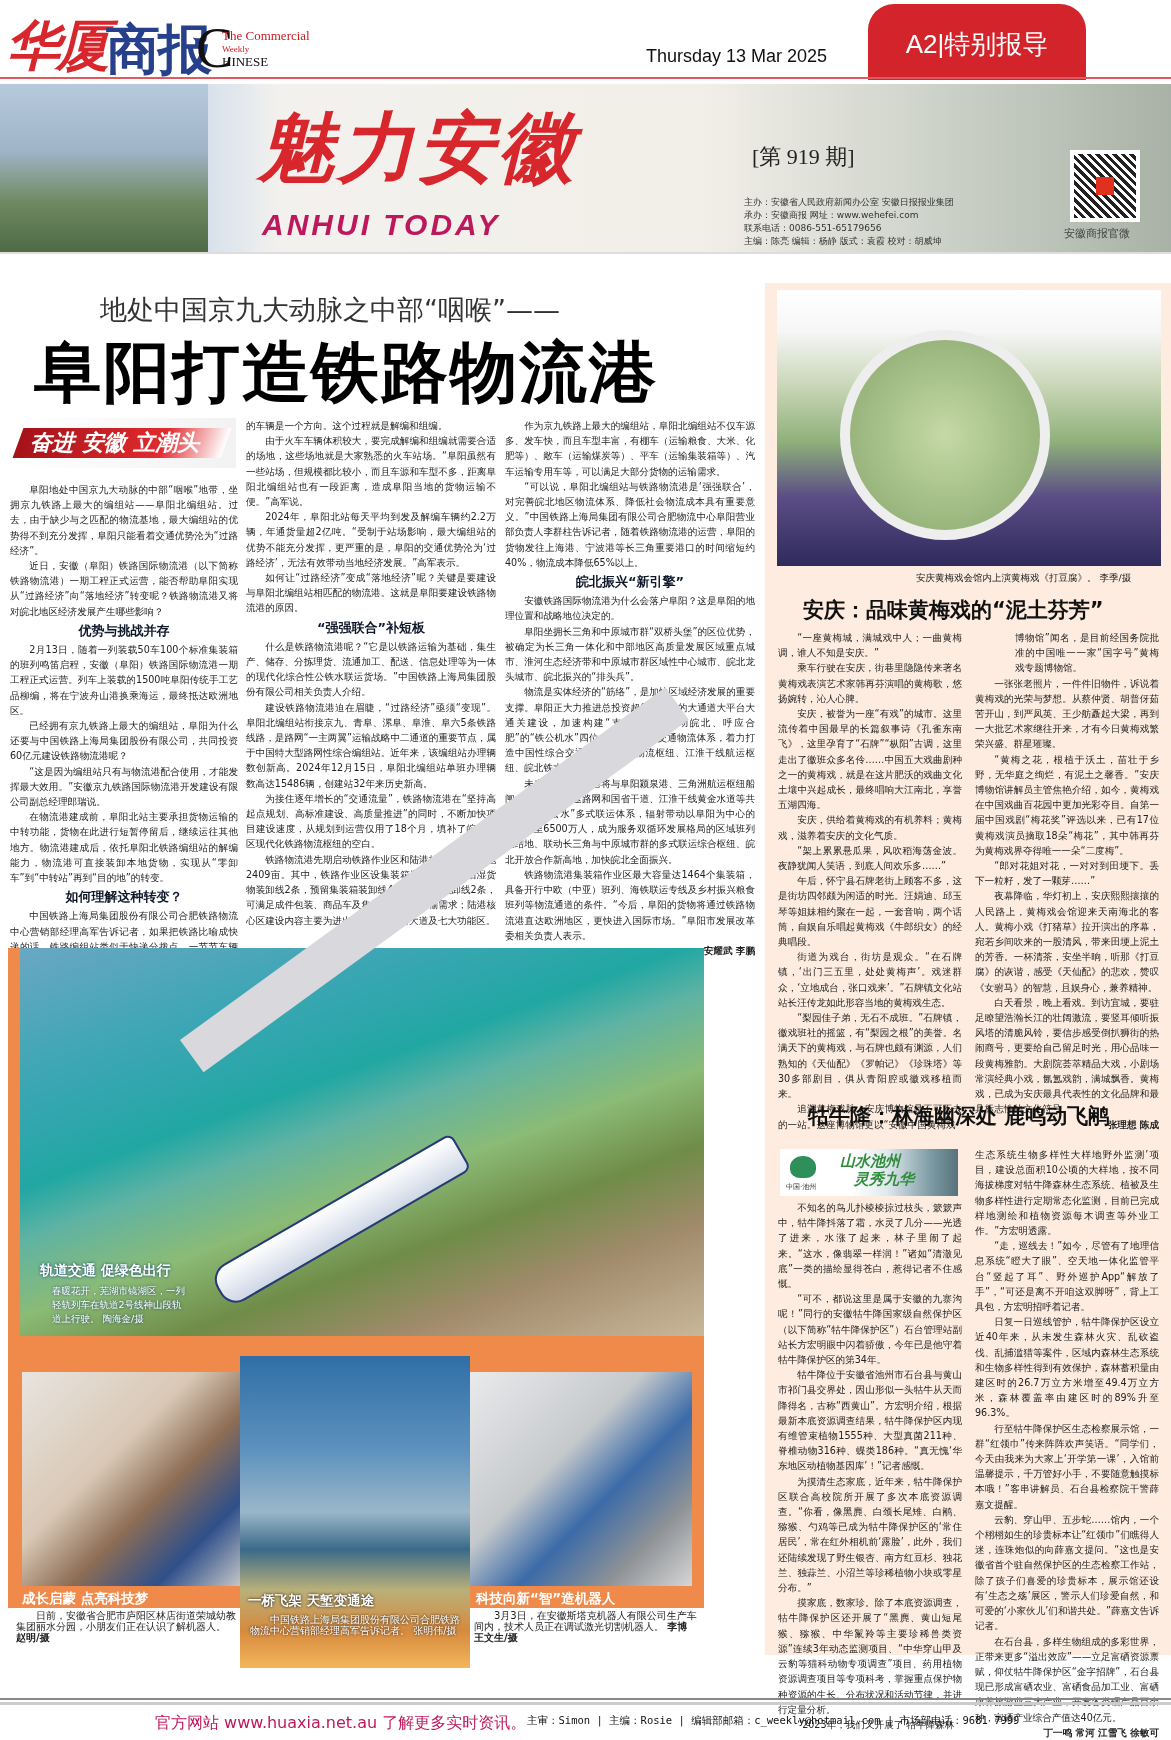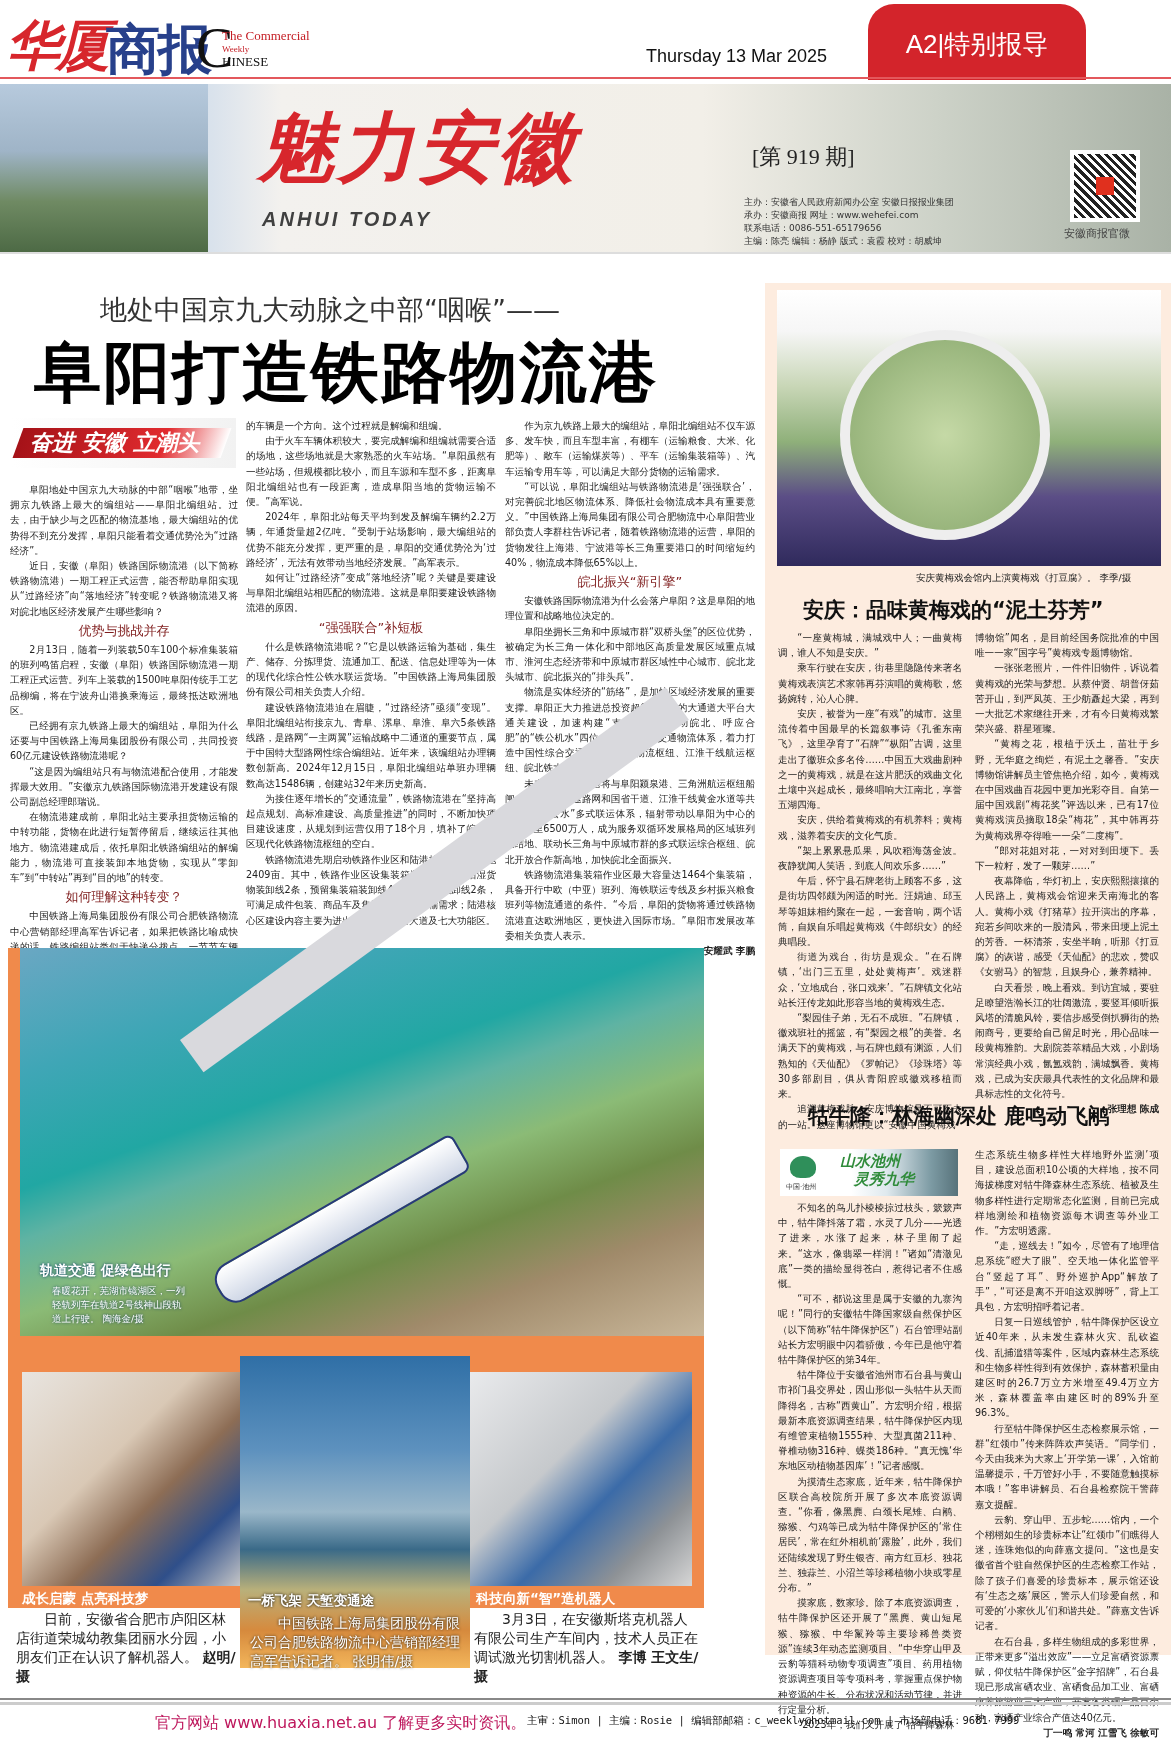--- a/index.html
+++ b/index.html
@@ -11,51 +11,51 @@
 .logo-en1{left:222px;top:28px;font-family:"Liberation Serif",serif;font-size:13px;color:#c41d24}
 .logo-en2{left:222px;top:44px;font-family:"Liberation Serif",serif;font-size:9px;color:#c41d24}
 .logo-en3{left:222px;top:54px;font-family:Liberation Serif, serif;font-size:13px;color:#111}
 .date{left:646px;top:46px;font-family:"Liberation Sans",sans-serif;font-size:18px;color:#111}
 .tab{left:868px;top:4px;width:218px;height:76px;background:#d3242b;border-radius:26px 26px 0 0;color:#fff;font-size:26px;display:flex;align-items:center;justify-content:center;padding-top:4px;font-family:"Liberation Sans",sans-serif}
 .rule{left:0;top:77px;width:1171px;height:2px;background:#e3585c}
 
 .banner{left:0;top:84px;width:1171px;height:168px;background:linear-gradient(90deg,#b9cbe0 0%,#d9e2ec 18%,#f3f1ee 24%,#f2efe8 60%,#cdd2c8 80%,#a9b2a6 100%)}
 .mtn{left:0;top:84px;width:208px;height:168px;background:linear-gradient(180deg,#b7cadd 0%,#9fb4c7 40%,#6f8a63 70%,#4d6a45 100%)}
 .banner-title{left:258px;top:98px;font-family:"DejaVu Serif",serif;font-size:76px;font-weight:bold;color:#d7262c;font-style:italic;letter-spacing:4px}
-.banner-en{left:262px;top:208px;font-family:"Liberation Sans",sans-serif;font-size:20px;font-weight:bold;color:#404040;font-style:italic;letter-spacing:3px}
+.banner-en{left:262px;top:208px;font-family:"Liberation Sans",sans-serif;font-size:30px;font-weight:bold;color:#be185d;font-style:italic;letter-spacing:3px}
 .issue{left:752px;top:142px;font-family:"Liberation Serif",serif;font-size:22px;color:#222}
 .meta{left:744px;top:196px;font-size:9px;color:#333;line-height:13px}
 .qr{left:1070px;top:150px;width:70px;height:72px;background:repeating-linear-gradient(45deg,#222 0 3px,#fff 3px 6px);border:4px solid #fff}
 .qr-c{left:1096px;top:177px;width:18px;height:18px;background:#e0301e}
 .qr-label{left:1064px;top:226px;font-family:"DejaVu Serif",serif;font-size:11px;color:#444}
 .banner-rule{left:0;top:252px;width:1171px;height:2px;background:#ddd}
 
 .kicker{left:100px;top:292px;font-size:27px;color:#333}
 .headline{left:40px;top:328px;font-size:66px;font-weight:900;color:#000;letter-spacing:2px;transform:scaleX(1.02)}
 .section-banner{left:0;top:418px;width:236px;height:50px;background:linear-gradient(90deg,#fff 0%,#fff 5%,#f2f2f2 100%)}
 .section-bar{left:18px;top:428px;width:208px;height:30px;background:linear-gradient(90deg,#a51218,#e12b2f 70%,#fff 100%);transform:skewX(-20deg)}
 .section-text{left:30px;top:428px;font-family:"DejaVu Serif",serif;font-size:22px;font-weight:bold;font-style:italic;color:#fff}
 
 .col{font-size:9.6px;line-height:15.2px;color:#222;text-align:justify}
 .col p{text-indent:2em}
-.col h3{font-size:13px;font-weight:normal;text-align:center;margin:4px 0 4px;color:#7f1d1d}
+.col h3{font-size:13px;font-weight:bold;text-align:center;margin:4px 0 4px;color:#0f172a}
 .col .by{text-align:right;font-weight:bold;text-indent:0}
 
 .photo-frame{left:8px;top:948px;width:696px;height:690px;background:#f08a4b}
 .main-photo{left:20px;top:948px;width:684px;height:388px;background:linear-gradient(160deg,#6aa7c3 0%,#3fa6b6 20%,#21a7a3 38%,#5fb3a3 46%,#8bbb76 58%,#6f8c48 70%,#a08a6a 82%,#c9b79a 100%)}
 .track{left:180px;top:1040px;width:600px;height:40px;background:#d9d9dd;transform:rotate(-36deg);transform-origin:left top}
 .train{left:200px;top:1200px;width:280px;height:42px;background:linear-gradient(#fff,#cfd7e6);border-radius:18px 8px 8px 18px;transform:rotate(-30deg);border:2px solid #27397a}
 .photo-cap-title{left:40px;top:1262px;font-size:14px;font-weight:bold;color:#fff;text-shadow:0 0 3px #036}
 .photo-cap-text{left:52px;top:1284px;font-size:9.5px;color:#fff;line-height:14px;width:135px;text-shadow:0 0 3px #036}
 .orange-strip{left:8px;top:1336px;width:696px;height:50px;background:#f08a4b}
 .sm1{left:22px;top:1372px;width:220px;height:214px;background:linear-gradient(135deg,#e8e4df 0%,#d9c8b5 40%,#8d6d55 60%,#2f4f8a 80%,#c8c8c8 100%)}
 .sm2{left:240px;top:1356px;width:230px;height:312px;background:linear-gradient(180deg,#2f6fa6 0%,#5d91be 30%,#9ab7c9 50%,#3a6a88 62%,#b9b07a 75%,#d68a3d 88%,#f3b65b 100%)}
 .sm3{left:470px;top:1372px;width:222px;height:214px;background:linear-gradient(135deg,#e9eaec 0%,#c6c9cc 40%,#3b6ba8 60%,#8e9296 80%,#d6d6d6 100%)}
 .sm-cap{font-size:13.5px;font-weight:bold;color:#fff}
-.sm-text{font-size:14px;line-height:19px;color:#222}
+.sm-text{font-size:10px;line-height:11px;color:#222}
 .white-under{left:8px;top:1608px;width:232px;height:32px;background:#fff}
 .white-under3{left:470px;top:1608px;width:234px;height:32px;background:#fff}
 
 .rbox{left:765px;top:283px;width:406px;height:1372px;background:#fdecdf}
 .stage-photo{left:777px;top:290px;width:384px;height:276px;background:linear-gradient(180deg,#fff 0%,#f6f6f6 15%,#c8d6b6 35%,#8fb07a 55%,#5b4d86 75%,#2f2a5c 100%)}
 .stage-circle{left:840px;top:330px;width:210px;height:210px;border-radius:50%;border:10px solid #eee;background:radial-gradient(#c5d9a6,#86a66b)}
 .cap1{left:916px;top:572px;font-size:9.5px;color:#222}
 .rh1{left:803px;top:596px;font-size:21px;font-weight:bold;color:#111}
 .rh2{left:808px;top:1102px;font-size:21px;font-weight:bold;color:#111}
 .chizhou{left:780px;top:1149px;width:178px;height:47px;background:linear-gradient(90deg,#fff 0%,#fff 40%,#dfe9ee 60%,#7c9aa3 85%,#57727a 100%)}
@@ -181,21 +181,21 @@
     <p>乘车行驶在安庆，街巷里隐隐传来著名黄梅戏表演艺术家韩再芬演唱的黄梅歌，悠扬婉转，沁人心脾。</p>
     <p>安庆，被誉为一座“有戏”的城市。这里流传着中国最早的长篇叙事诗《孔雀东南飞》，这里孕育了“石牌”“枞阳”古调，这里走出了徽班众多名伶……中国五大戏曲剧种之一的黄梅戏，就是在这片肥沃的戏曲文化土壤中兴起成长，最终唱响大江南北，享誉五湖四海。</p>
     <p>安庆，供给着黄梅戏的有机养料；黄梅戏，滋养着安庆的文化气质。</p>
     <p>“架上累累悬瓜果，风吹稻海荡金波。夜静犹闻人笑语，到底人间欢乐多……”</p>
     <p>午后，怀宁县石牌老街上顾客不多，这是街坊四邻颇为闲适的时光。汪娟迪、邱玉琴等姐妹相约聚在一起，一套音响，两个话筒，自娱自乐唱起黄梅戏《牛郎织女》的经典唱段。</p>
     <p>街道为戏台，街坊是观众。“在石牌镇，‘出门三五里，处处黄梅声’。戏迷群众，‘立地成台，张口戏来’。”石牌镇文化站站长汪传龙如此形容当地的黄梅戏生态。</p>
     <p>“梨园佳子弟，无石不成班。”石牌镇，徽戏班社的摇篮，有“梨园之根”的美誉。名满天下的黄梅戏，与石牌也颇有渊源，人们熟知的《天仙配》《罗帕记》《珍珠塔》等30多部剧目，俱从青阳腔或徽戏移植而来。</p>
     <p>追溯黄梅戏脉，安庆博物馆是不可不去的一站。这座博物馆更以“安徽中国黄梅戏</p>
   </div>
 <div class="abs rcol" id="r1c2" style="left:975px;top:630px;width:184px">
-    <p style="text-indent: 0px;">博物馆”闻名，是目前经国务院批准的中国唯一一家“国字号”黄梅戏专题博物馆。</p>
+    <p style="text-indent: 0px; margin-left: 40px;">博物馆”闻名，是目前经国务院批准的中国唯一一家“国字号”黄梅戏专题博物馆。</p>
     <p>一张张老照片，一件件旧物件，诉说着黄梅戏的光荣与梦想。从蔡仲贤、胡普伢茹苦开山，到严凤英、王少舫矗起大梁，再到一大批艺术家继往开来，才有今日黄梅戏繁荣兴盛、群星璀璨。</p>
     <p>“黄梅之花，根植于沃土，苗壮于乡野，无华庭之绚烂，有泥土之馨香。”安庆博物馆讲解员主管焦艳介绍，如今，黄梅戏在中国戏曲百花园中更加光彩夺目。自第一届中国戏剧“梅花奖”评选以来，已有17位黄梅戏演员摘取18朵“梅花”，其中韩再芬为黄梅戏界夺得唯一一朵“二度梅”。</p>
     <p>“郎对花姐对花，一对对到田埂下。丢下一粒籽，发了一颗芽……”</p>
     <p>夜幕降临，华灯初上，安庆熙熙攘攘的人民路上，黄梅戏会馆迎来天南海北的客人。黄梅小戏《打猪草》拉开演出的序幕，宛若乡间吹来的一股清风，带来田埂上泥土的芳香。一杯清茶，安坐半晌，听那《打豆腐》的诙谐，感受《天仙配》的悲欢，赞叹《女驸马》的智慧，且娱身心，兼养精神。</p>
     <p>白天看景，晚上看戏。到访宜城，要驻足瞭望浩瀚长江的壮阔激流，要竖耳倾听振风塔的清脆风铃，要信步感受倒扒狮街的热闹商号，更要给自己留足时光，用心品味一段黄梅雅韵。大剧院荟萃精品大戏，小剧场常演经典小戏，氤氲戏韵，满城飘香。黄梅戏，已成为安庆最具代表性的文化品牌和最具标志性的文化符号。</p>
     <p class="by">张理想 陈成</p>
   </div>
 
 <div class="abs rh2">牯牛降：林海幽深处 鹿鸣动飞鹇</div>
 <div class="abs chizhou"></div>

